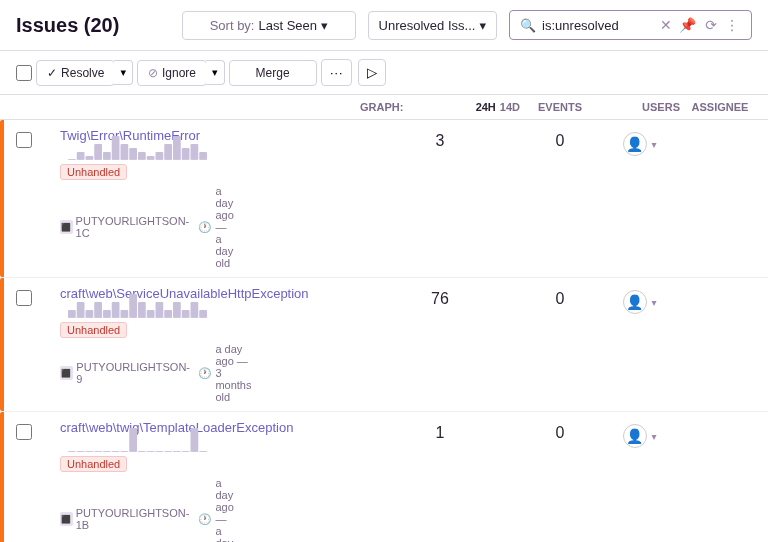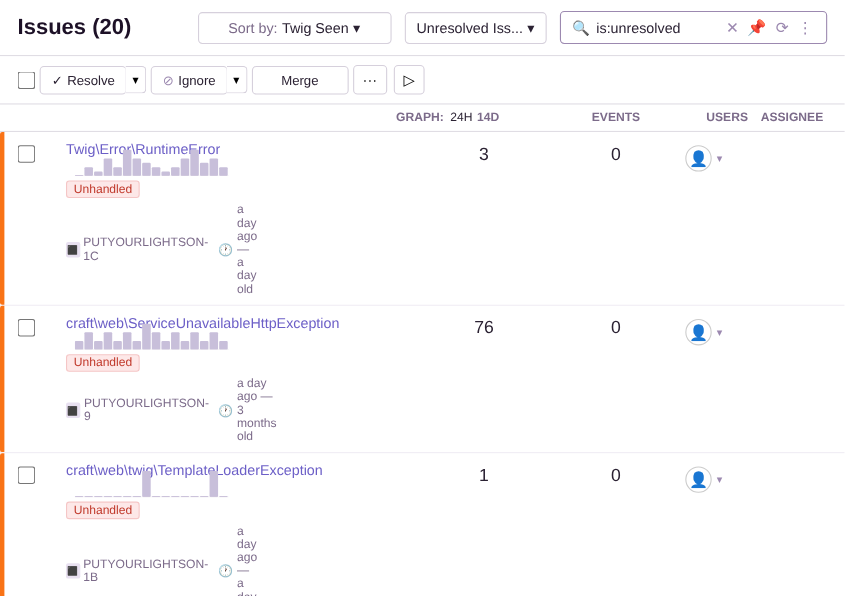--- a/index.html
+++ b/index.html
@@ -57,24 +57,24 @@
     .play-btn { padding: 5px 8px; border: 1px solid #d6d0dc; border-radius: 4px; background: #fff; cursor: pointer; margin-left: 2px; }
 
     .col-headers {
       display: grid;
       grid-template-columns: 26px 18px 8px 1fr 160px 80px 80px 80px;
       padding: 6px 8px 6px 16px;
       border-bottom: 1px solid #e0dde4;
       font-size: 11px; font-weight: 600; text-transform: uppercase; color: #7c6b8a;
       align-items: center;
     }
-    .graph-col { display: flex; align-items: center; gap: 6px; }
+    .graph-col { display: flex; align-items: center; gap: 6px; justify-content: space-between; }
     .graph-tabs { display: flex; gap: 4px; font-size: 11px; }
     .graph-tab { cursor: pointer; color: #7c6b8a; }
-    .graph-tab.active { color: #2b2233; font-weight: 400; }
+    .graph-tab.active { color: #2b2233; font-weight: 700; }
 
     .issues-list { overflow-y: auto; }
 
     .issue-row {
       display: grid;
       grid-template-columns: 26px 18px 8px 1fr 160px 80px 80px 80px;
       padding: 8px 8px 8px 16px;
       border-bottom: 1px solid #f0edf4;
       align-items: start;
       min-height: 60px;
@@ -111,21 +111,21 @@
     .assignee-icon { width: 24px; height: 24px; border: 1px solid #ccc; border-radius: 50%; display: flex; align-items: center; justify-content: center; font-size: 14px; color: #9c89b0; }
   </style>
 </head>
 <body>
 
 <div class="header-bar">
   <span class="page-title">Issues (20)</span>
   <div style="flex:1"></div>
   <button class="sort-btn">
     <span class="label">Sort by:</span>
-    <span class="value">Twig Seen</span>
+    <span class="value">Last Seen</span>
     <span>▾</span>
   </button>
   <button class="filter-btn">
     <span>Unresolved Iss...</span>
     <span>▾</span>
   </button>
   <div class="search-bar">
     <span style="color:#9c89b0;font-size:13px;">🔍</span>
     <input type="text" value="is:unresolved" style="border: none; outline: none; font-size: 13px; color: rgb(43, 34, 51); width: 110px;">
     <div class="search-icons">

